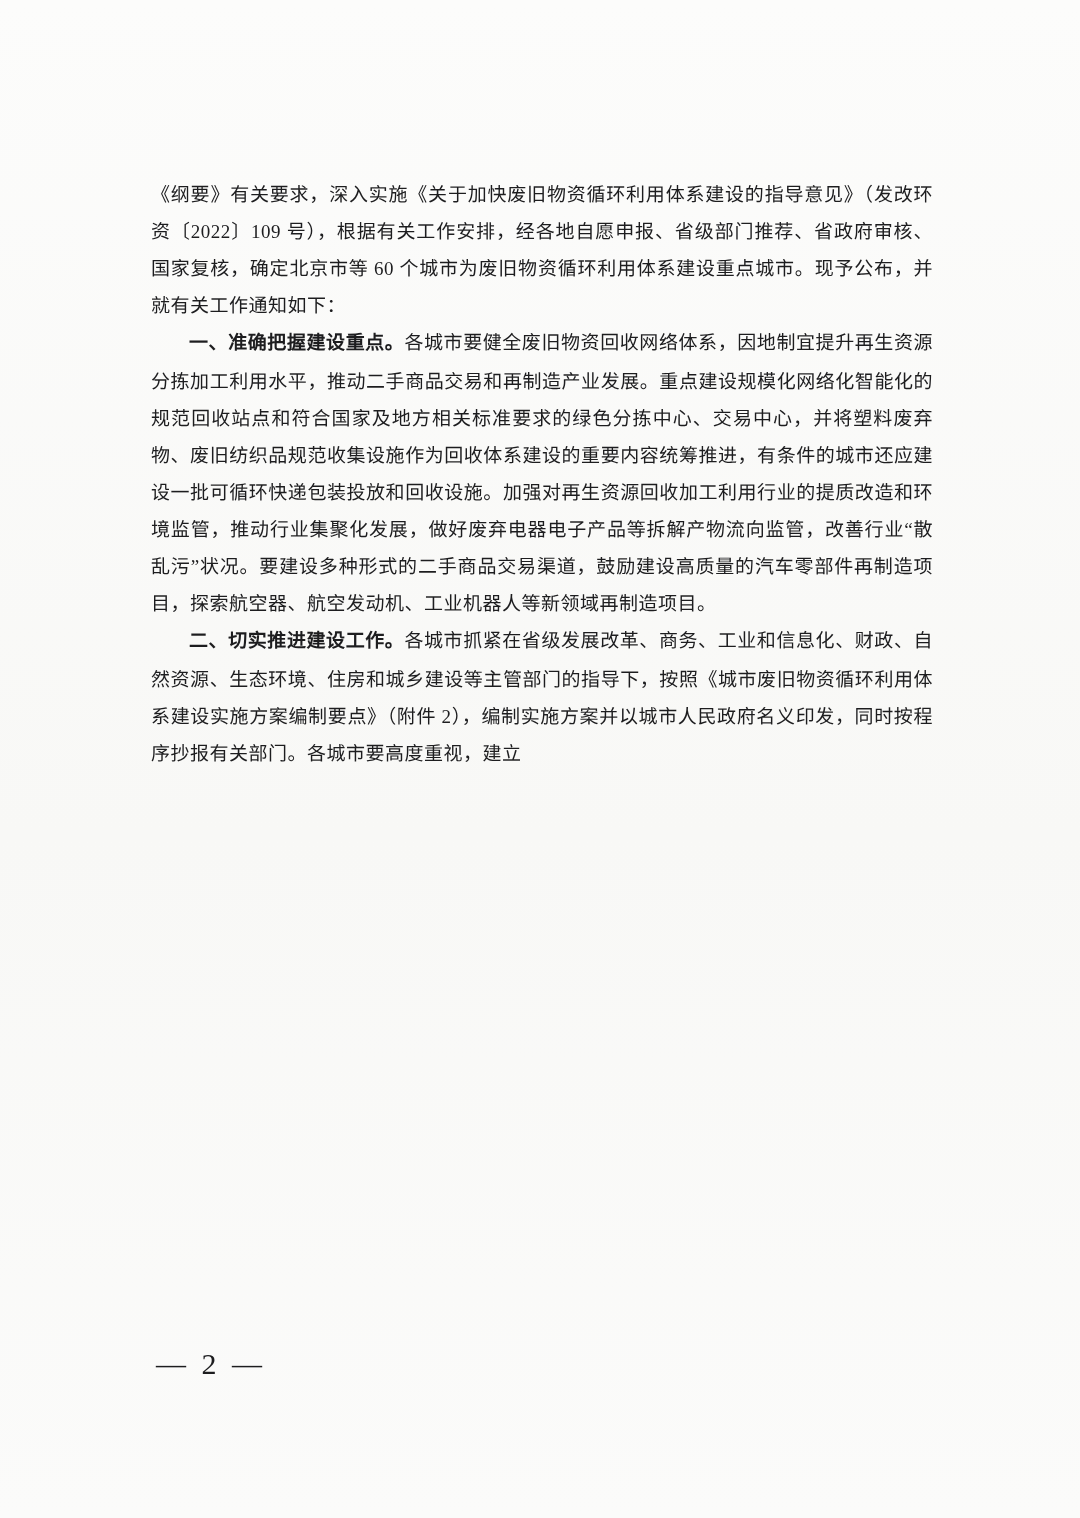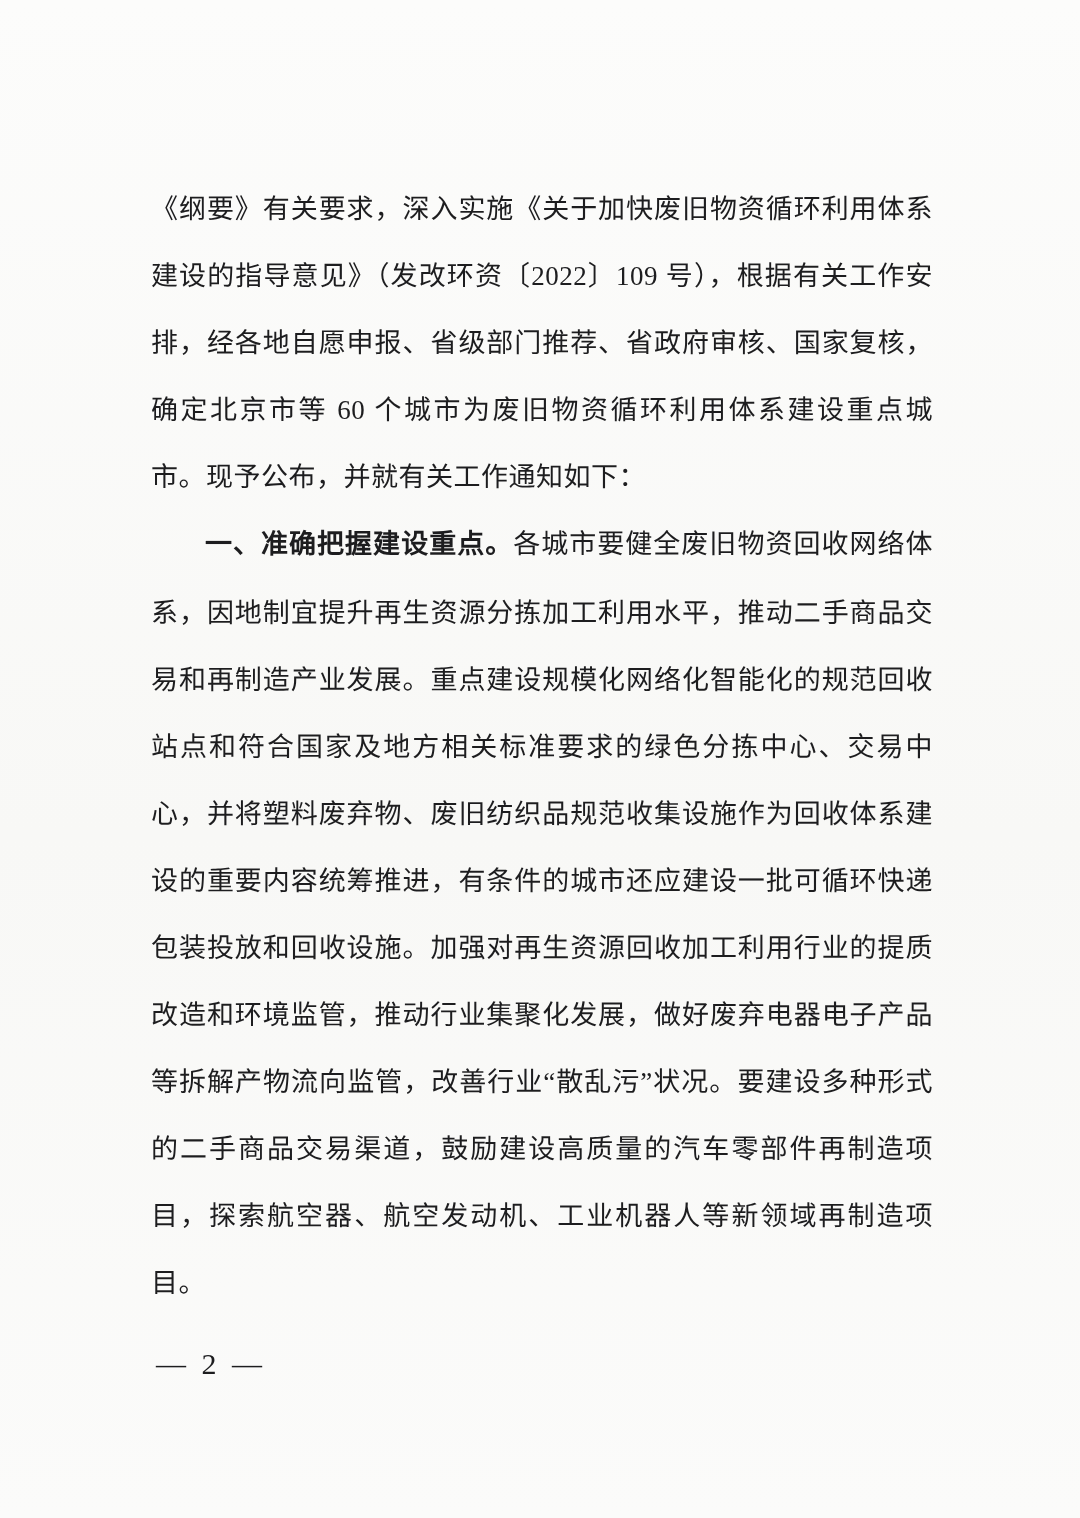--- a/index.html
+++ b/index.html
@@ -17,22 +17,22 @@
   .page {
     position: absolute;
     inset: 0;
   }
   .content {
     position: absolute;
     left: 151px;
     top: 176px;
     width: 782px;
     color: #1d1d1f;
-    font-size: 27px;
-    line-height: 67px;
+    font-size: 19px;
+    line-height: 37px;
     text-align: justify;
     letter-spacing: 0.5px;
   }
   .para {
     margin: 0;
     padding: 0;
     text-indent: 2em;
   }
   .para.no-indent {
     text-indent: 0;
@@ -56,18 +56,19 @@
 <body>
 
 <div class="page">
 
   <div class="content">
 
     <p class="para no-indent"><span class="body-text">《纲要》有关要求，深入实施《关于加快废旧物资循环利用体系建设的指导意见》（发改环资〔2022〕109 号），根据有关工作安排，经各地自愿申报、省级部门推荐、省政府审核、国家复核，确定北京市等 60 个城市为废旧物资循环利用体系建设重点城市。现予公布，并就有关工作通知如下：</span></p>
 
     <p class="para"><span class="lead">一、准确把握建设重点。</span><span class="body-text">各城市要健全废旧物资回收网络体系，因地制宜提升再生资源分拣加工利用水平，推动二手商品交易和再制造产业发展。重点建设规模化网络化智能化的规范回收站点和符合国家及地方相关标准要求的绿色分拣中心、交易中心，并将塑料废弃物、废旧纺织品规范收集设施作为回收体系建设的重要内容统筹推进，有条件的城市还应建设一批可循环快递包装投放和回收设施。加强对再生资源回收加工利用行业的提质改造和环境监管，推动行业集聚化发展，做好废弃电器电子产品等拆解产物流向监管，改善行业“散乱污”状况。要建设多种形式的二手商品交易渠道，鼓励建设高质量的汽车零部件再制造项目，探索航空器、航空发动机、工业机器人等新领域再制造项目。</span></p>
 
+    <p class="para"><span class="lead">二、切实推进建设工作。</span><span class="body-text">各城市抓紧在省级发展改革、商务、工业和信息化、财政、自然资源、生态环境、住房和城乡建设等主管部门的指导下，按照《城市废旧物资循环利用体系建设实施方案编制要点》（附件 2），编制实施方案并以城市人民政府名义印发，同时按程序抄报有关部门。各城市要高度重视，建立</span></p>
 
   </div>
 
   <div class="page-footer">— 2 —</div>
 
 </div>
 
 </body></html>

